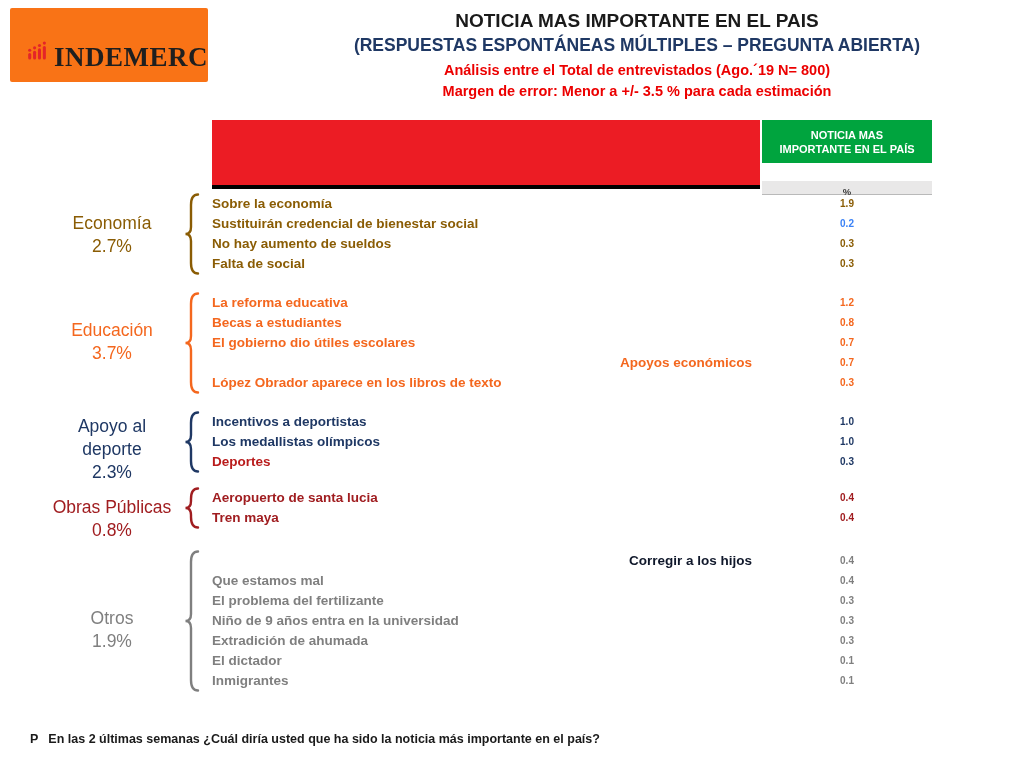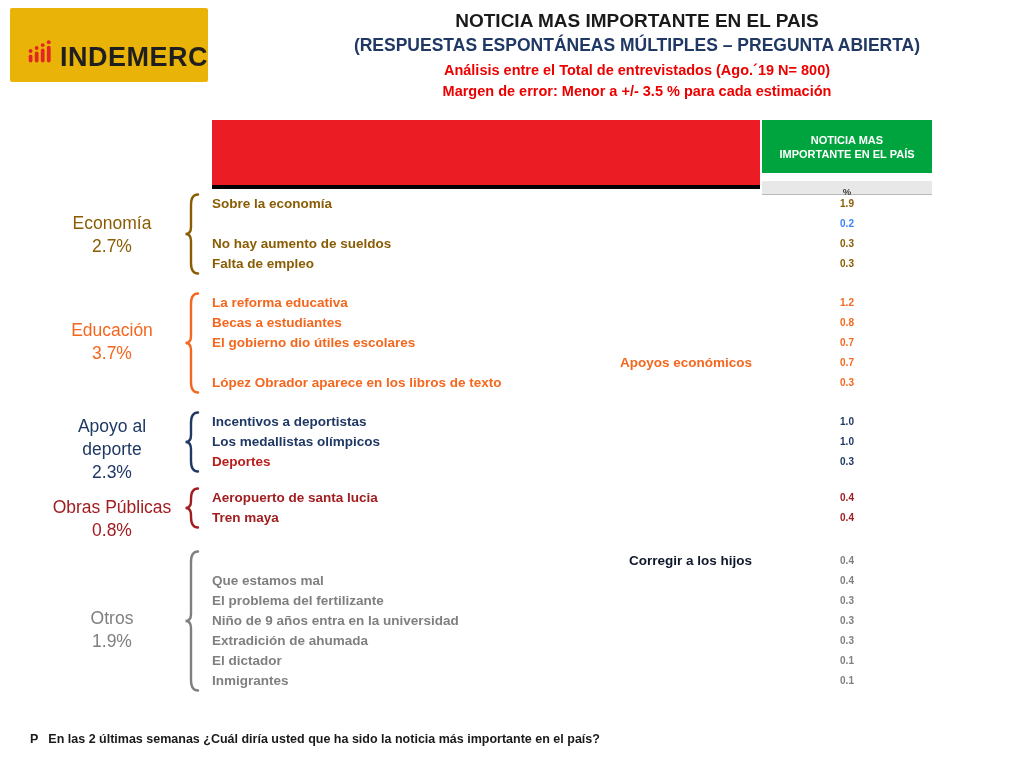--- a/index.html
+++ b/index.html
@@ -1,35 +1,35 @@
 <!DOCTYPE html>
 <html><head>
 <meta charset="utf-8">
 <style>
   html,body{margin:0;padding:0;}
   body{width:1024px;height:768px;position:relative;background:#ffffff;
        font-family:"Liberation Sans", sans-serif;overflow:hidden;}
   .abs{position:absolute;}
 
   
-  .logo-box{left:10px;top:8px;width:198px;height:74px;background:#eab308;
-            border-radius:2px;display:flex;align-items:flex-end;padding:0 0 10px 16px;box-sizing:border-box;}
+  .logo-box{left:10px;top:8px;width:198px;height:74px;background:#f97316;
+            border-radius:2px;display:flex;align-items:flex-end;padding:0 0 10px 16px;box-sizing:border-box;font-family:Liberation Serif, serif;}
   .logo-text{font-size:27px;font-weight:bold;color:#1f1f1f;letter-spacing:.5px;
              line-height:1;margin:0 0 1px 3px;}
 
   
   .title-block{left:242px;top:8px;width:790px;text-align:center;}
   .t1{font-size:19px;font-weight:bold;line-height:25px;}
   .t2{font-size:17.5px;font-weight:bold;line-height:24px;}
   .t3,.t4{font-size:14.5px;font-weight:bold;line-height:21px;}
   .t3{margin-top:3px;}
 
   
   .red-bar{left:212px;top:120px;width:548px;height:65px;border-bottom:4px solid #000;}
-  .green-box{left:762px;top:120px;width:170px;height:53px;display:flex;flex-direction:column;
+  .green-box{left:762px;top:120px;width:170px;height:43px;display:flex;flex-direction:column;
              justify-content:center;align-items:center;}
   .green-box div{color:#fff;font-size:11px;font-weight:bold;line-height:14px;text-align:center;}
   .pct-strip{left:762px;top:181px;width:170px;height:13px;background:#e9e8e8;
              border-bottom:1px solid #b9b9b9;text-align:center;}
   .pct-strip span{font-size:9.5px;font-weight:bold;color:#3c3c3c;line-height:13px;}
 
   
   .item-label{position:absolute;left:212px;width:540px;height:20px;line-height:20px;
               font-size:13.5px;font-weight:bold;white-space:nowrap;}
   .item-value{position:absolute;left:762px;width:170px;height:20px;line-height:20px;
@@ -80,24 +80,25 @@
 <div class="abs" id="rows-layer" style="left:0;top:0;width:1024px;height:768px;">
     <div class="group-label" style="top: 212px; color: rgb(138, 92, 4);">
       <div>Economía</div>
       <div>2.7%</div>
     </div>
     <svg class="group-brace" width="16" height="82" viewBox="0 0 16 82" style="top: 193px;">
       <path d="M 14 1.5 Q 7 1.5 7 12 L 7 34 Q 7 41 1.5 41 Q 7 41 7 48 L 7 70 Q 7 80.5 14 80.5" fill="none" stroke="#8a5c04" stroke-width="2.4" stroke-linecap="round"></path>
     </svg>
     <div class="item-label" style="top: 194px; color: rgb(138, 92, 4);">Sobre la economía</div>
     <div class="item-value" style="top: 194px; color: rgb(138, 92, 4);">1.9</div>
+    <div class="item-label" style="top: 214px; color: rgb(138, 92, 4);">Sustituirán credencial de bienestar social</div>
     <div class="item-value" style="top: 214px; color: #3b82f6;">0.2</div>
     <div class="item-label" style="top: 234px; color: rgb(138, 92, 4);">No hay aumento de sueldos</div>
     <div class="item-value" style="top: 234px; color: rgb(138, 92, 4);">0.3</div>
-    <div class="item-label" style="top: 254px; color: rgb(138, 92, 4);">Falta de empleo</div>
+    <div class="item-label" style="top: 254px; color: rgb(138, 92, 4);">Falta de social</div>
     <div class="item-value" style="top: 254px; color: rgb(138, 92, 4);">0.3</div>
     <div class="group-label" style="top: 319px; color: rgb(244, 103, 30);">
       <div>Educación</div>
       <div>3.7%</div>
     </div>
     <svg class="group-brace" width="16" height="102" viewBox="0 0 16 102" style="top: 292px;">
       <path d="M 14 1.5 Q 7 1.5 7 12 L 7 44 Q 7 51 1.5 51 Q 7 51 7 58 L 7 90 Q 7 100.5 14 100.5" fill="none" stroke="#f4671e" stroke-width="2.4" stroke-linecap="round"></path>
     </svg>
     <div class="item-label" style="top: 293px; color: rgb(244, 103, 30);">La reforma educativa</div>
     <div class="item-value" style="top: 293px; color: rgb(244, 103, 30);">1.2</div>

